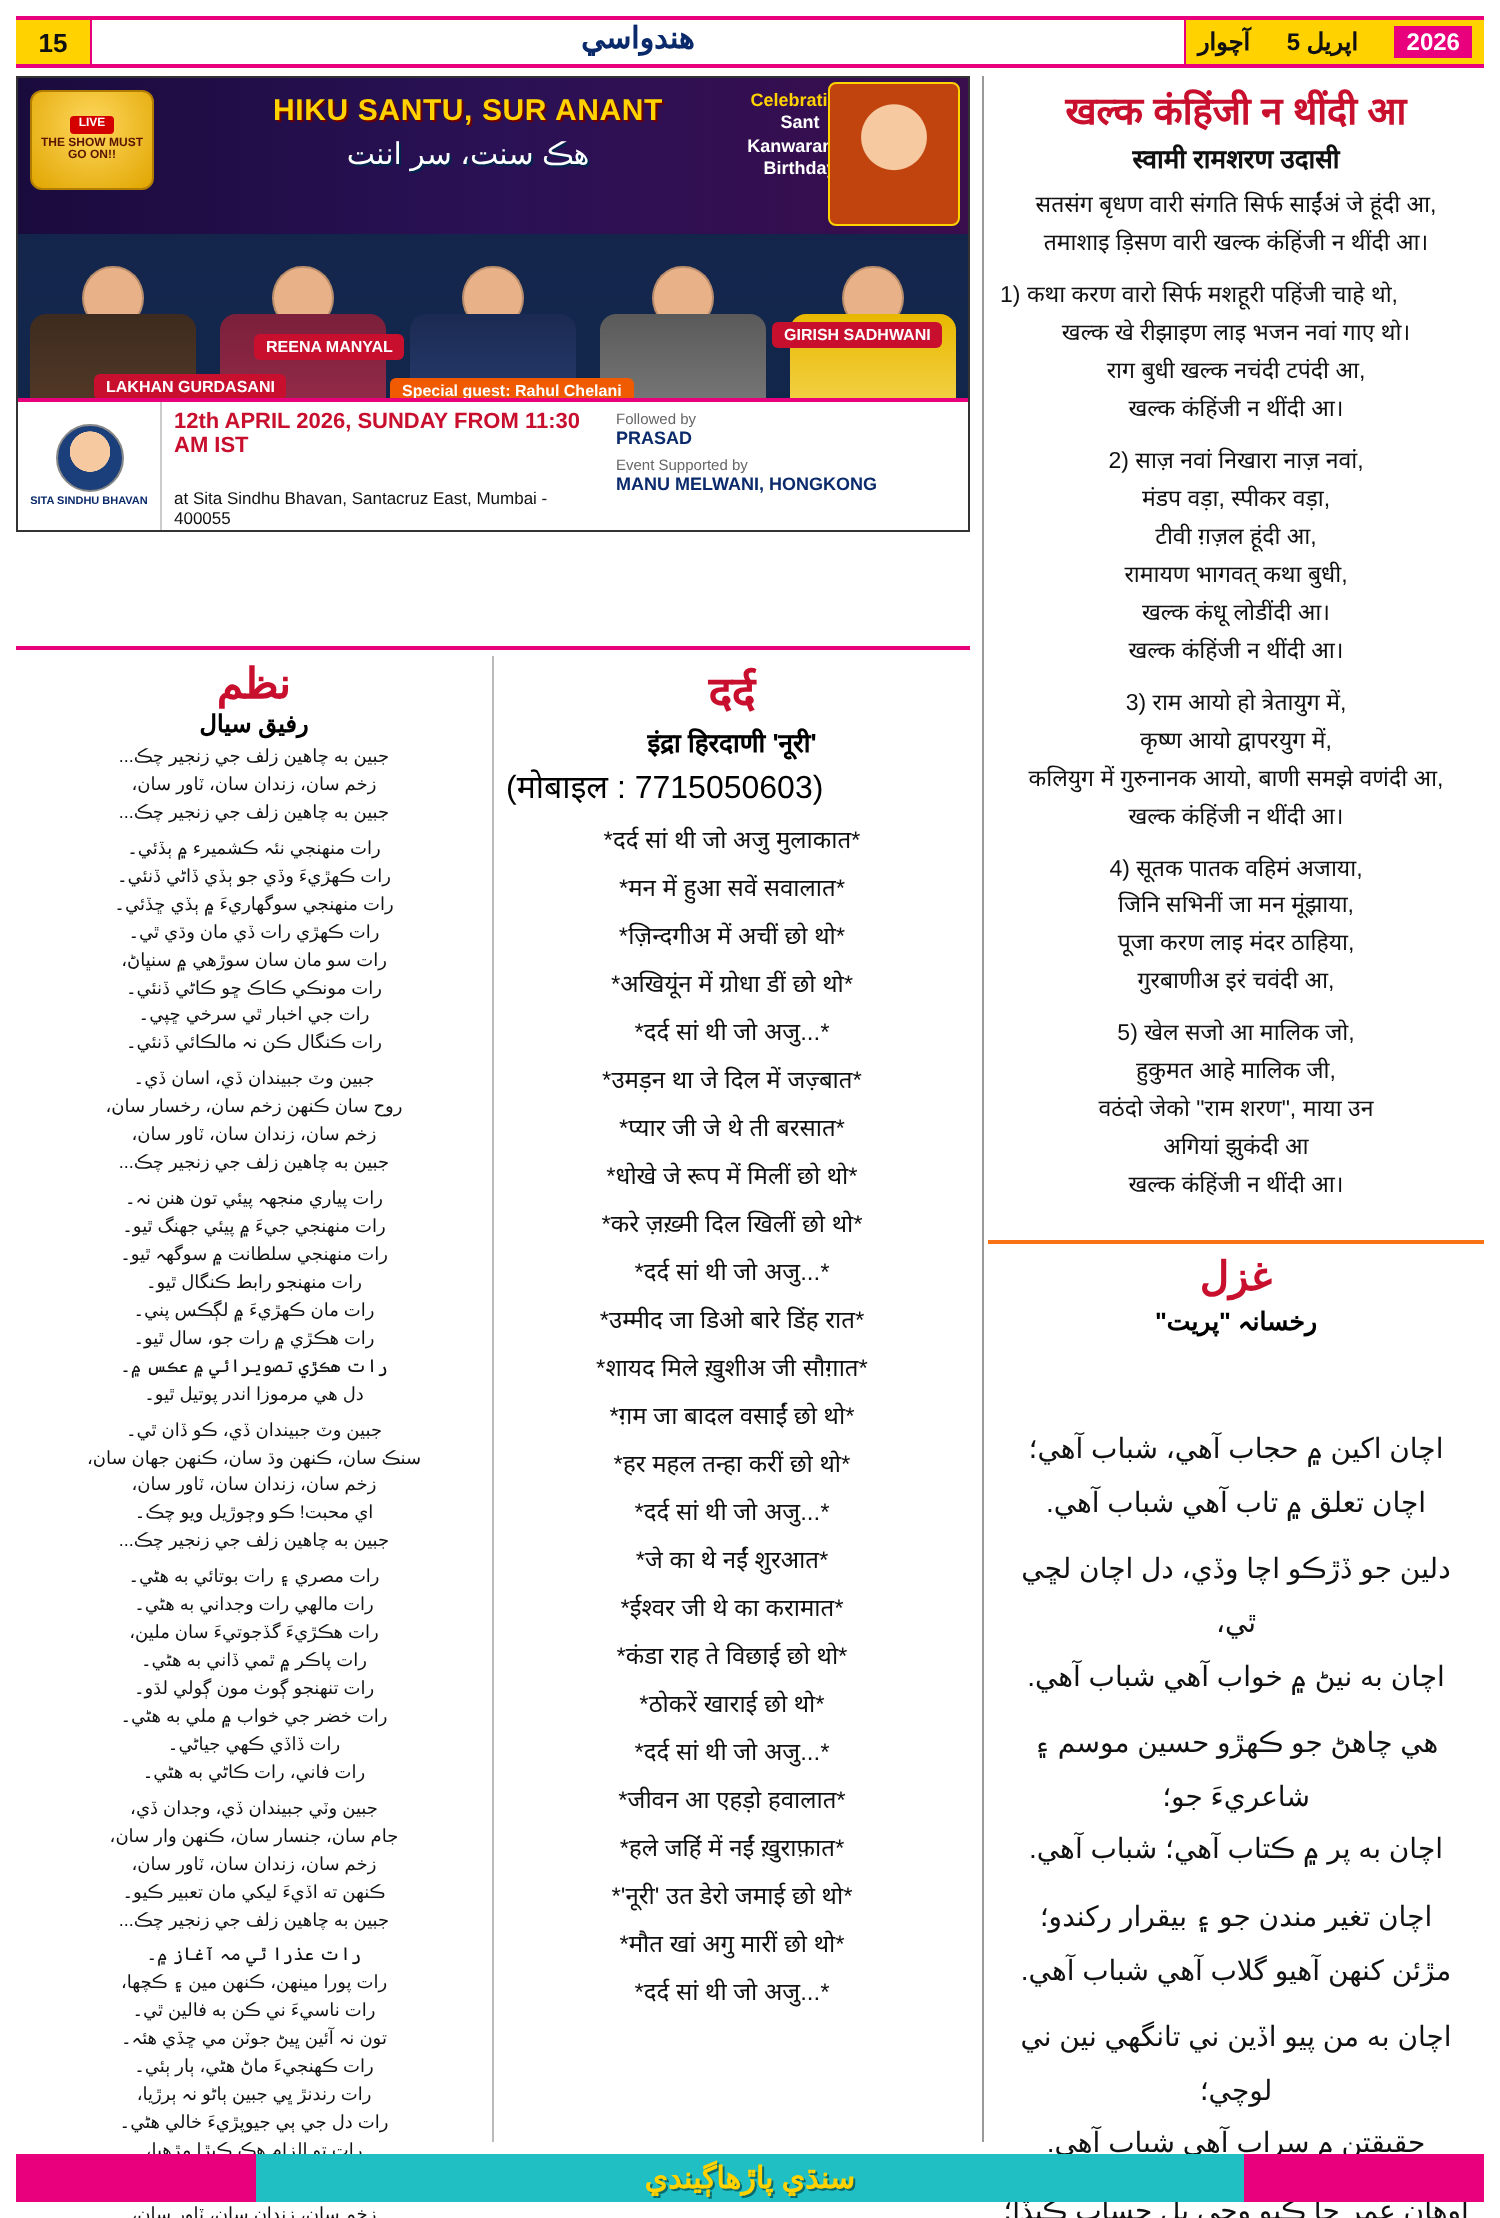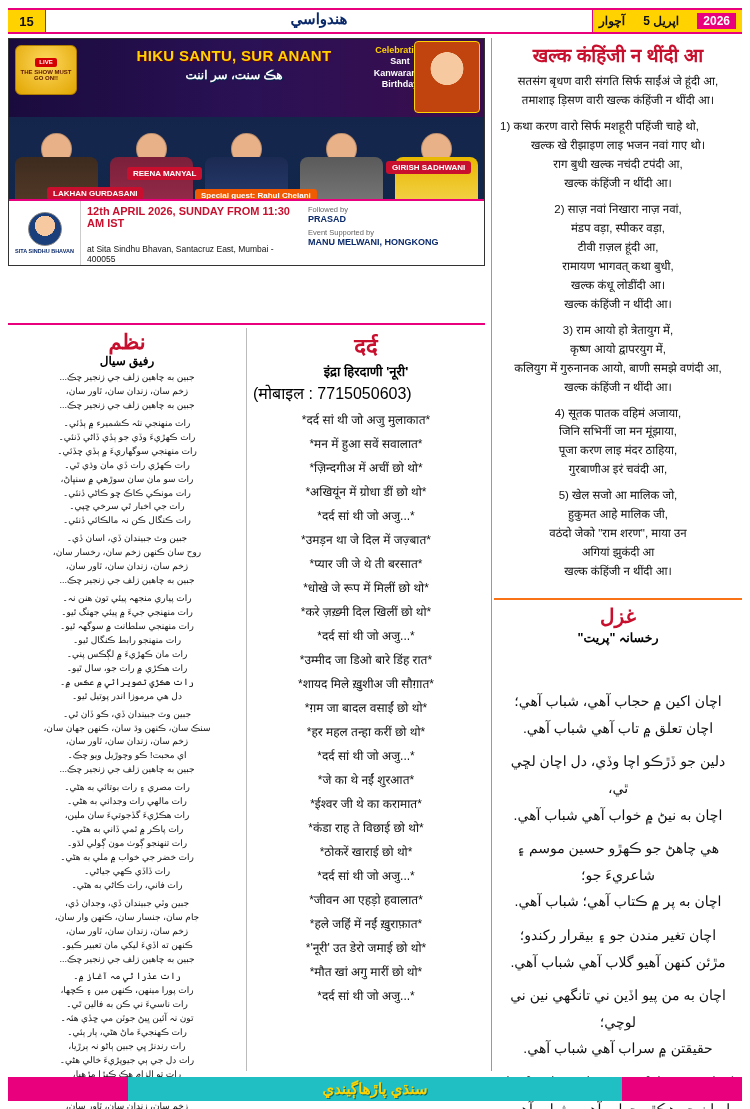--- a/index.html
+++ b/index.html
@@ -100,21 +100,21 @@
   }
   .ad-title {
     position: absolute; top: 8px; left: 120px;
     width: 210px; text-align: center;
   }
   .ad-title .t1 {
     color: #ffd200; font-size: 15px; font-weight: bold; letter-spacing: .3px;
     text-shadow: 1px 1px 0 #6b0000;
   }
   .ad-title .t2 {
-    color: #ffffff; font-size: 12px; font-weight: bold; margin-top: 4px; direction: rtl;
+    color: #ffffff; font-size: 15px; font-weight: normal; margin-top: 4px; direction: rtl;
     text-shadow: 1px 1px 0 #00264d;
   }
   .ad-celebrate {
     position: absolute; top: 6px; left: 345px; width: 92px;
     color: #ffd200; font-size: 9px; font-weight: bold; text-align: center; line-height: 1.25;
   }
   .ad-celebrate .w { color: #fff; }
   .ad-saint {
     position: absolute; top: 2px; right: 4px;
     width: 66px; height: 72px;
@@ -364,20 +364,21 @@
           <div class="lbl">Followed by</div>
           <div class="val">PRASAD</div>
           <div class="lbl" style="margin-top:4px">Event Supported by</div>
           <div class="val">MANU MELWANI, HONGKONG</div>
         </div>
       </div>
     </div>
 
     <div class="col-right">
       <div class="art-title">खल्क कंहिंजी न थींदी आ</div>
+      <div class="art-author">स्वामी रामशरण उदासी</div>
       <div class="art-body">
         <div class="stanza center">
           <span class="ln">सतसंग बृधण वारी संगति सिर्फ साईंअं जे हूंदी आ,</span>
           <span class="ln">तमाशाइ ड़िसण वारी खल्क कंहिंजी न थींदी आ।</span>
         </div>
 
         <div class="stanza">
           <span class="ln"><span>1)</span>
           <span>कथा करण वारो सिर्फ मशहूरी पहिंजी चाहे थो,</span></span>
           <span class="ln center">खल्क खे रीझाइण लाइ भजन नवां गाए थो।</span>

